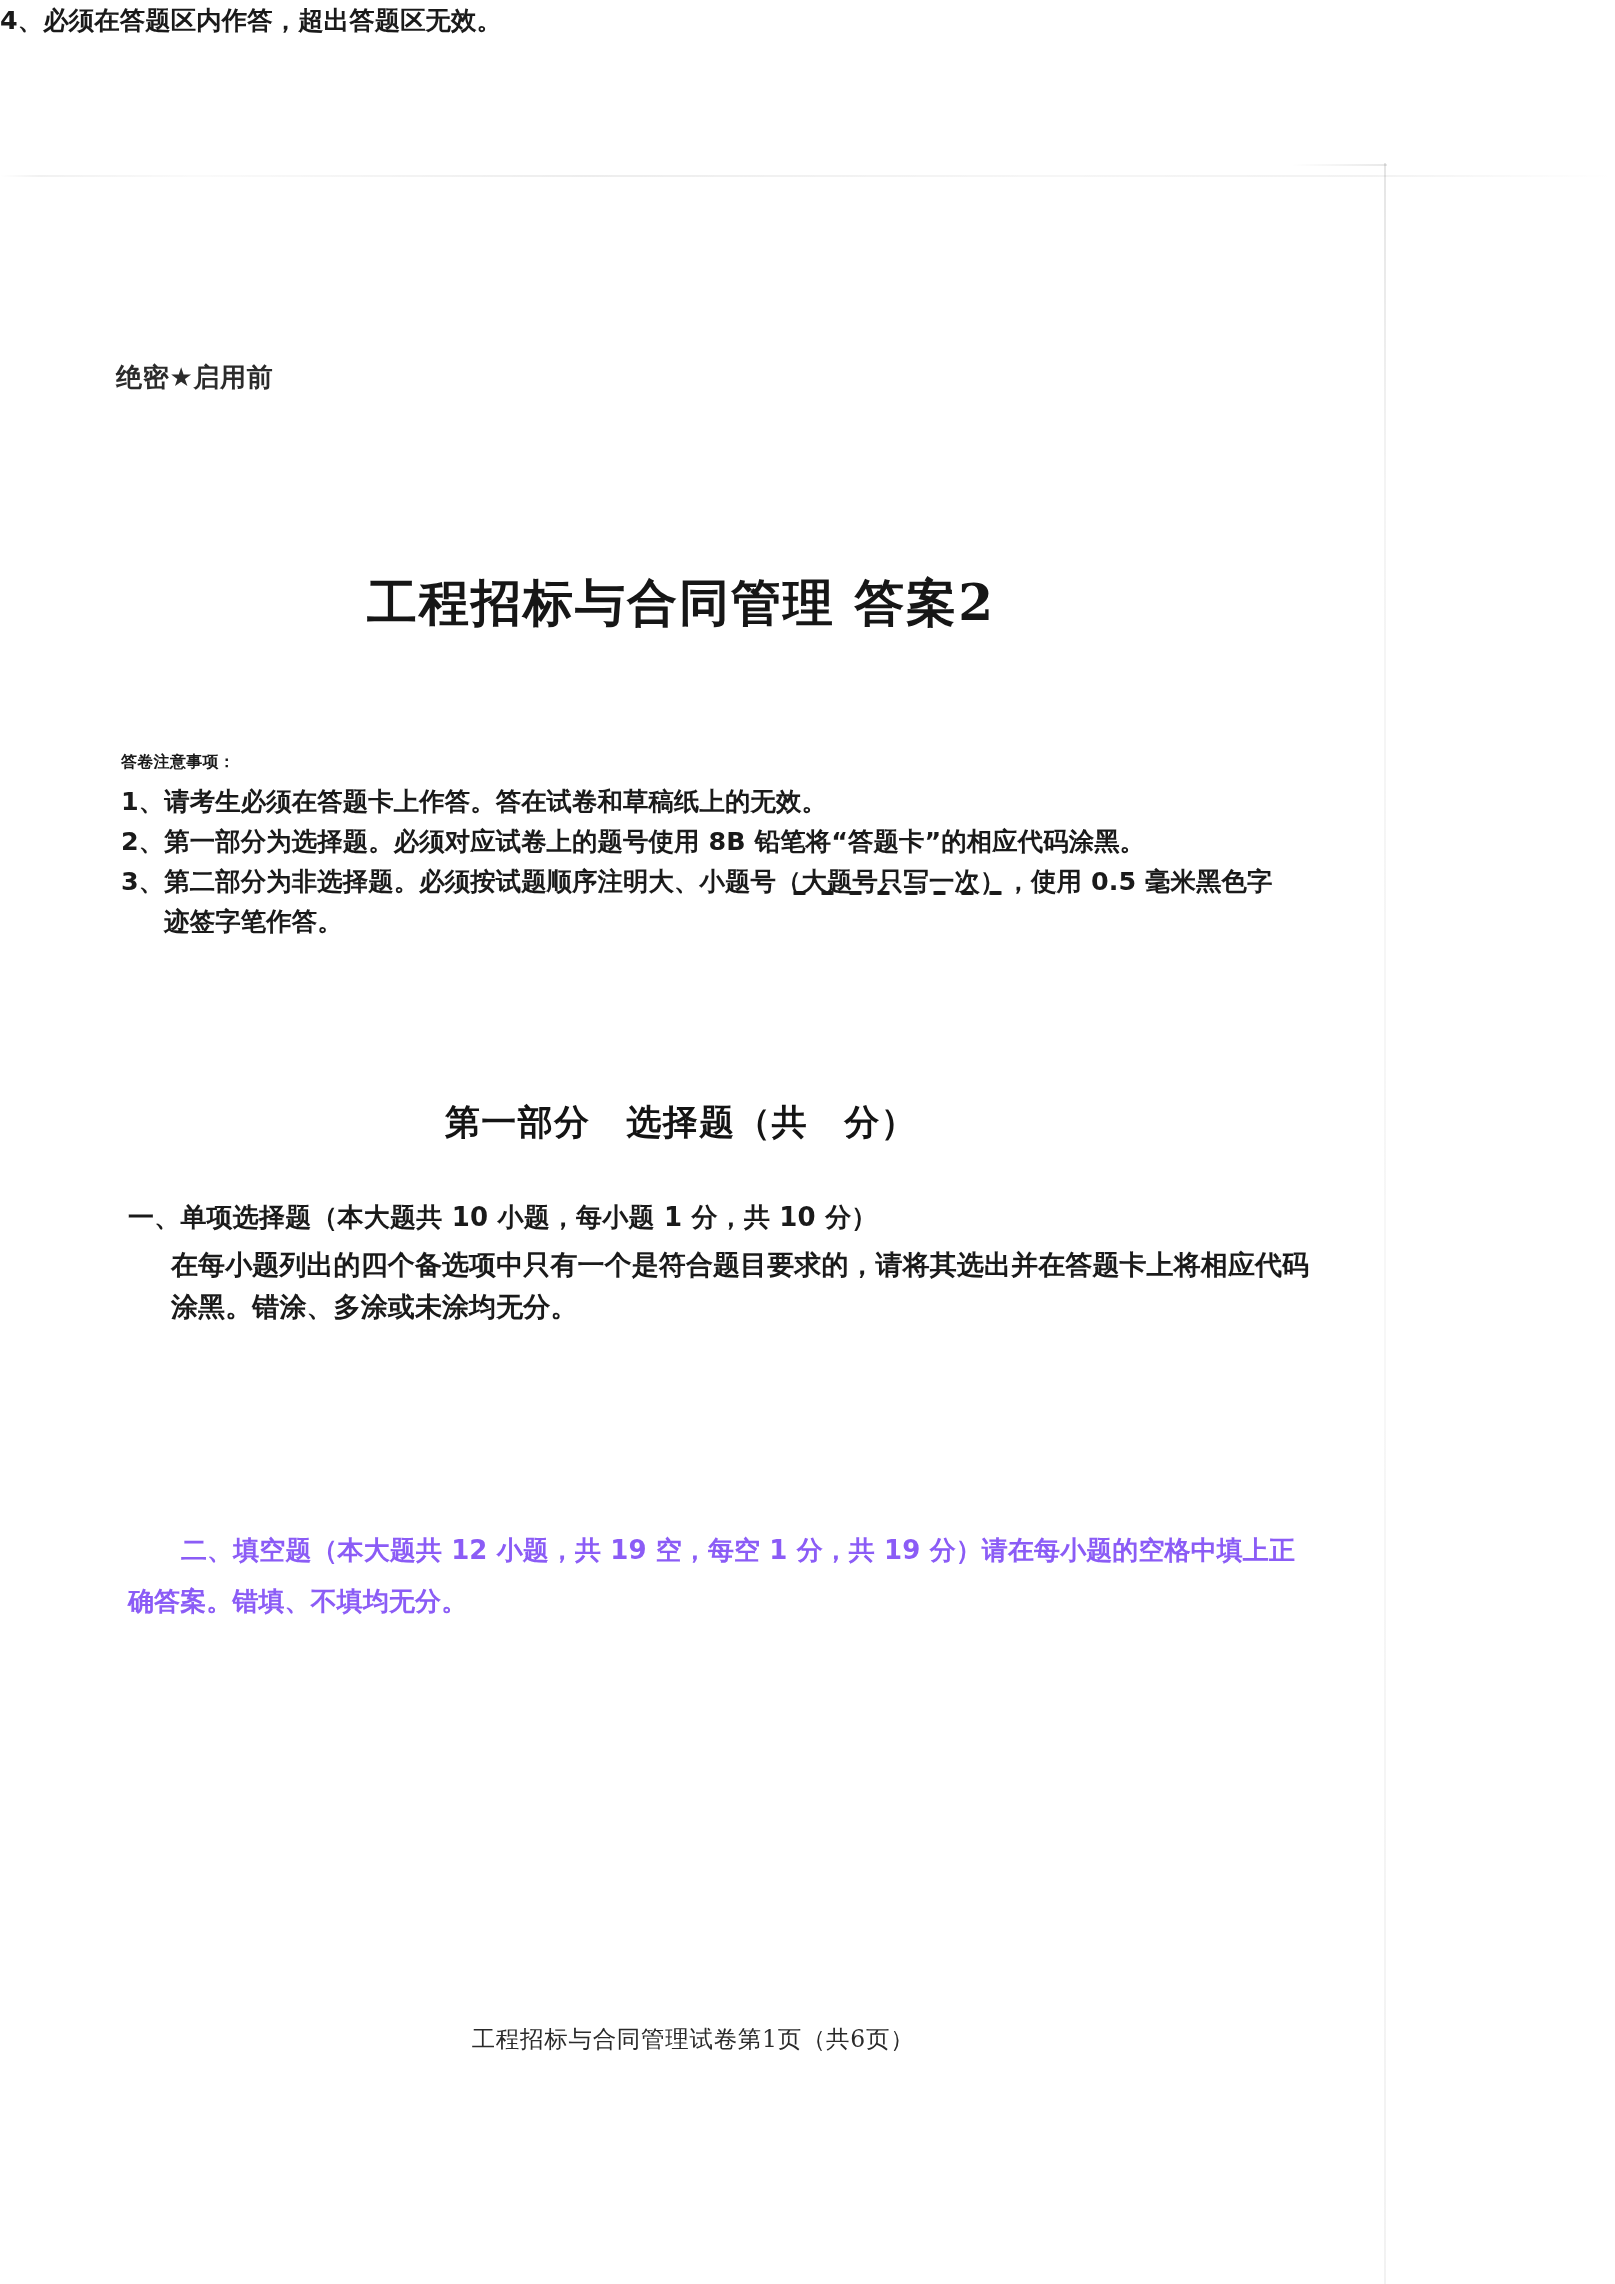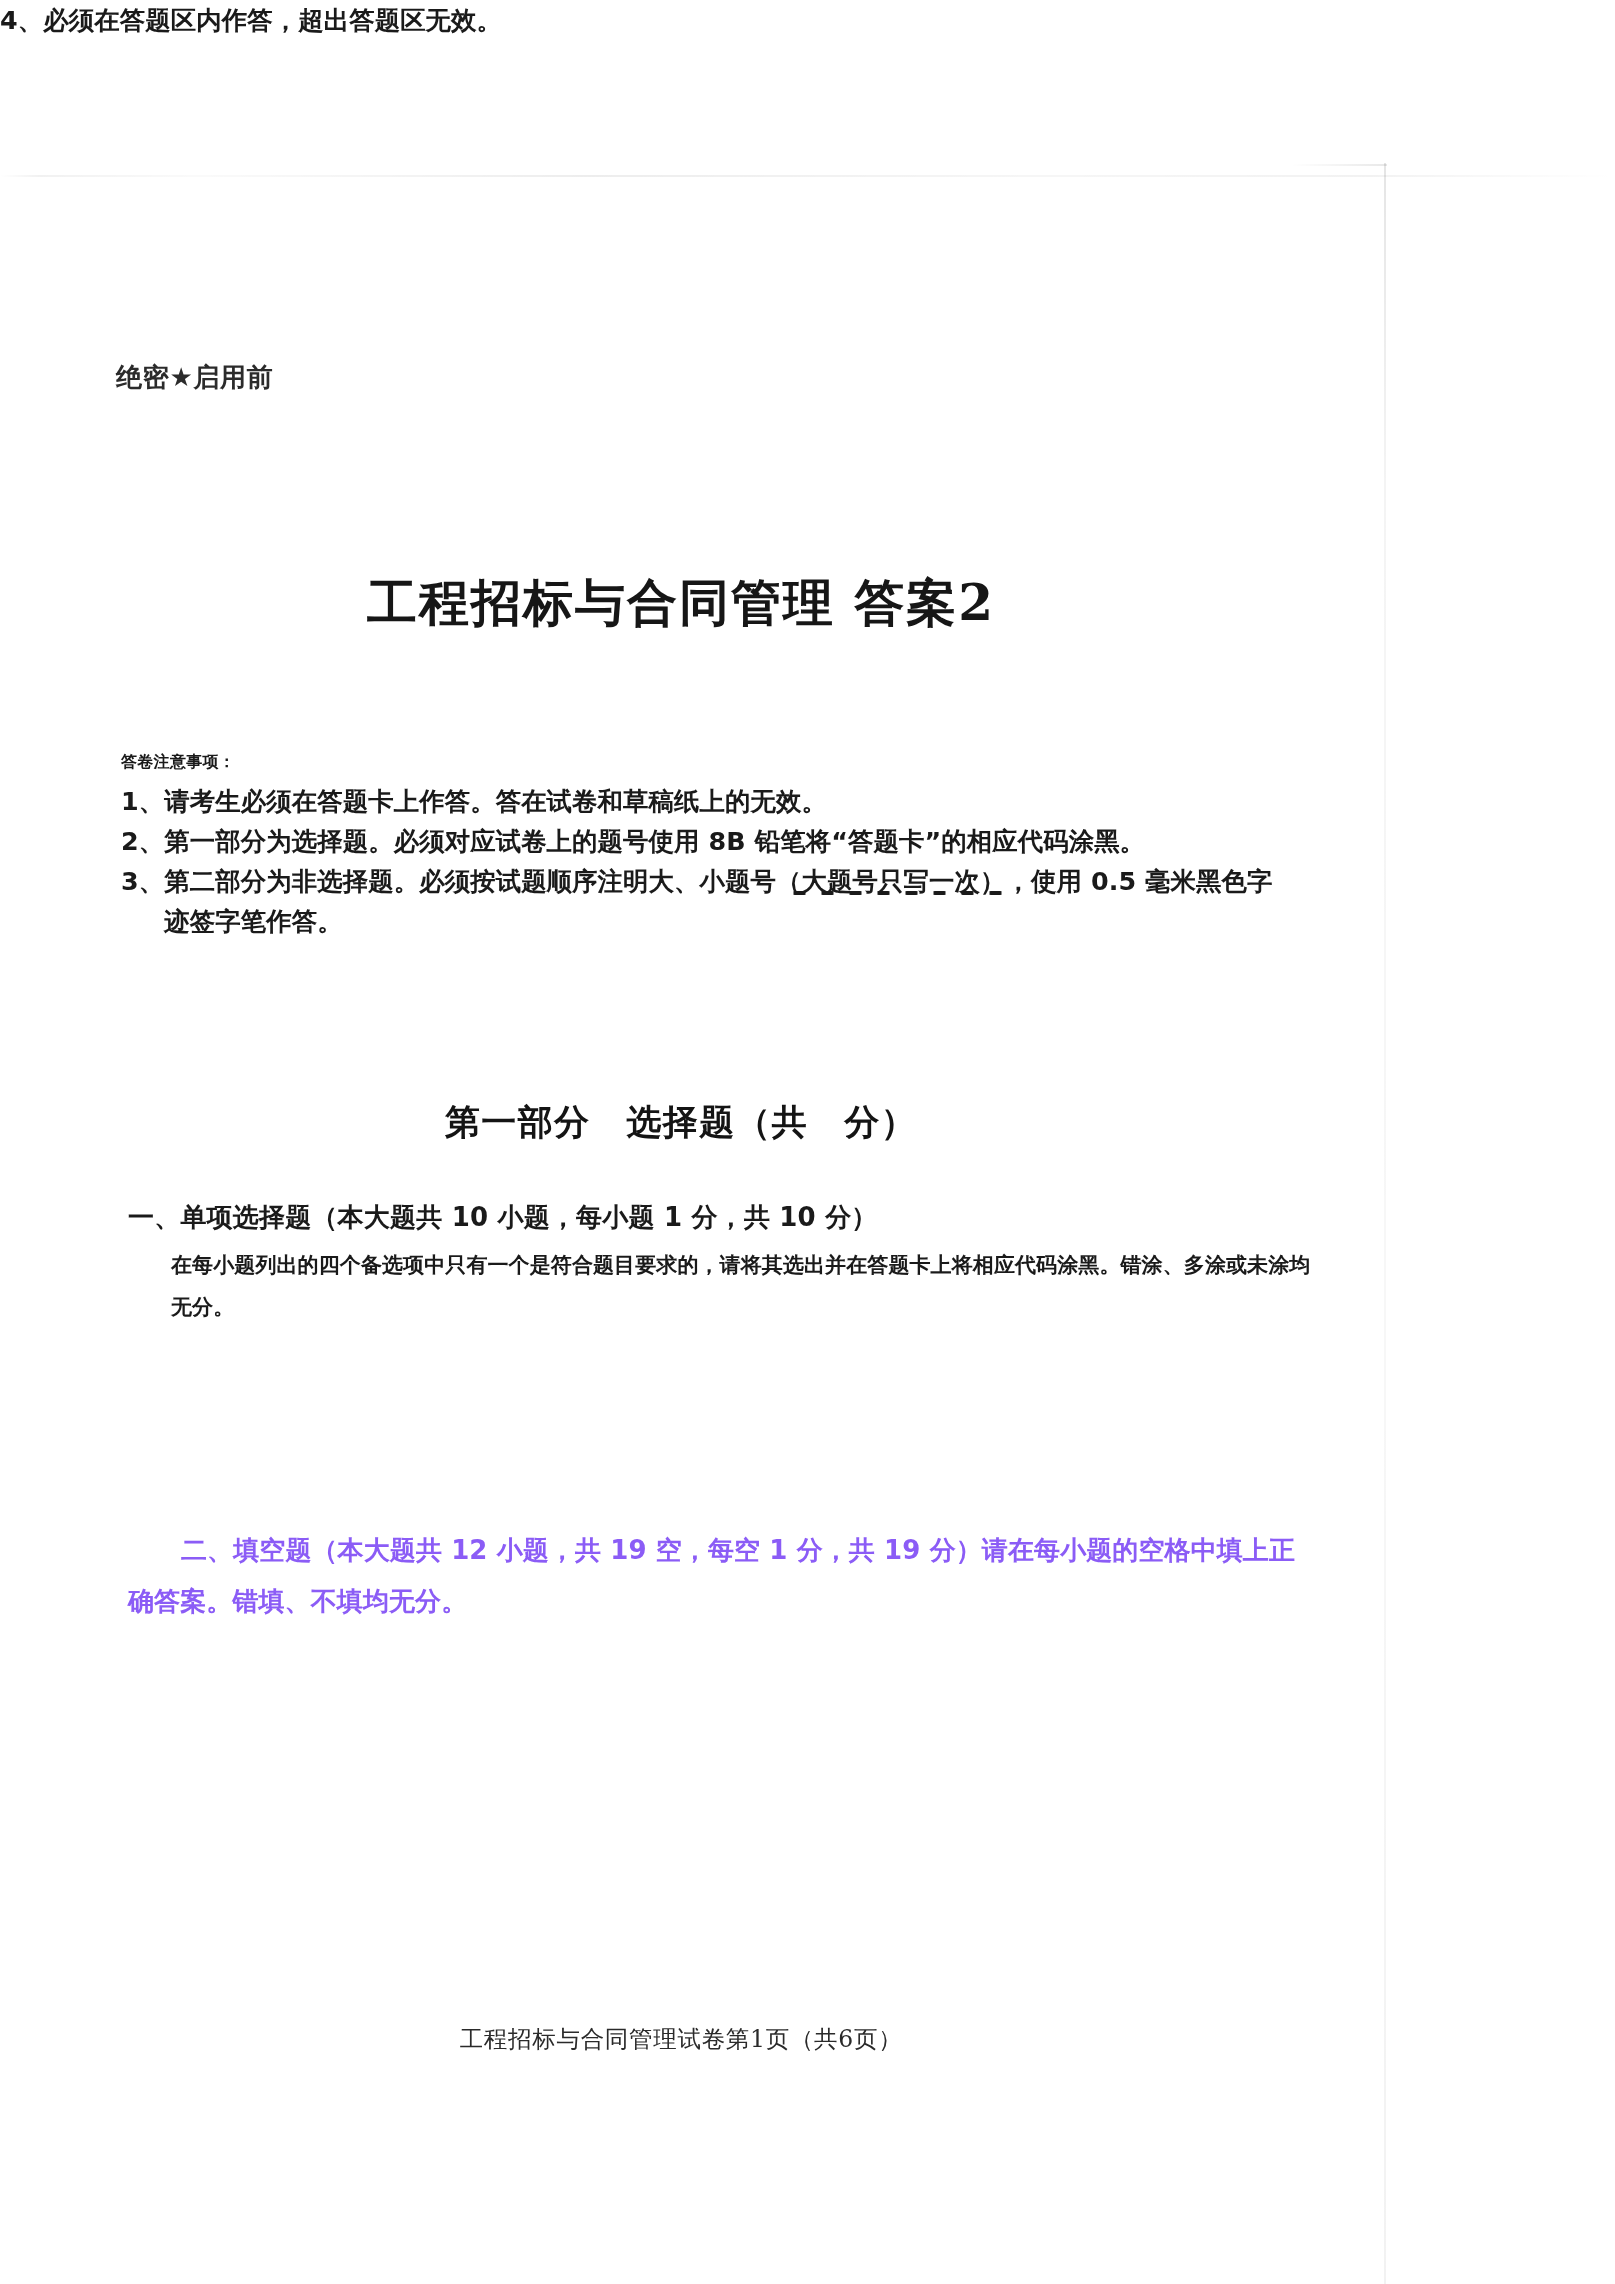--- a/index.html
+++ b/index.html
@@ -185,21 +185,21 @@
     font-weight: 700;
     line-height: 38px;
     color: #1a1a1a;
     letter-spacing: 0.2px;
   }
   .q-group-body {
     position: absolute;
     left: 171px;
     width: 1147px;
     font-family: "DejaVu Sans", "Liberation Sans", sans-serif;
-    font-size: 21px;
+    font-size: 27px;
     font-weight: 700;
     line-height: 42px;
     color: #1a1a1a;
     letter-spacing: 0.1px;
   }
 
   .answer-key {
     position: absolute;
     left: 128px;
     top: 1346px;
@@ -244,20 +244,21 @@
     position: absolute;
     left: 0;
     top: 2023px;
     width: 1362px;
     text-align: center;
     font-family: "DejaVu Serif", "Liberation Serif", serif;
     font-size: 23.5px;
     color: #2a2a2a;
     letter-spacing: 0.7px;
     white-space: nowrap;
+    padding-left: 12px;
   }
 </style>
 </head>
 <body>
 
 <div class="scan-page">
 
   <div class="scan-line-top"></div>
   <div class="scan-edge-corner"></div>
   <div class="scan-edge-right"></div>

